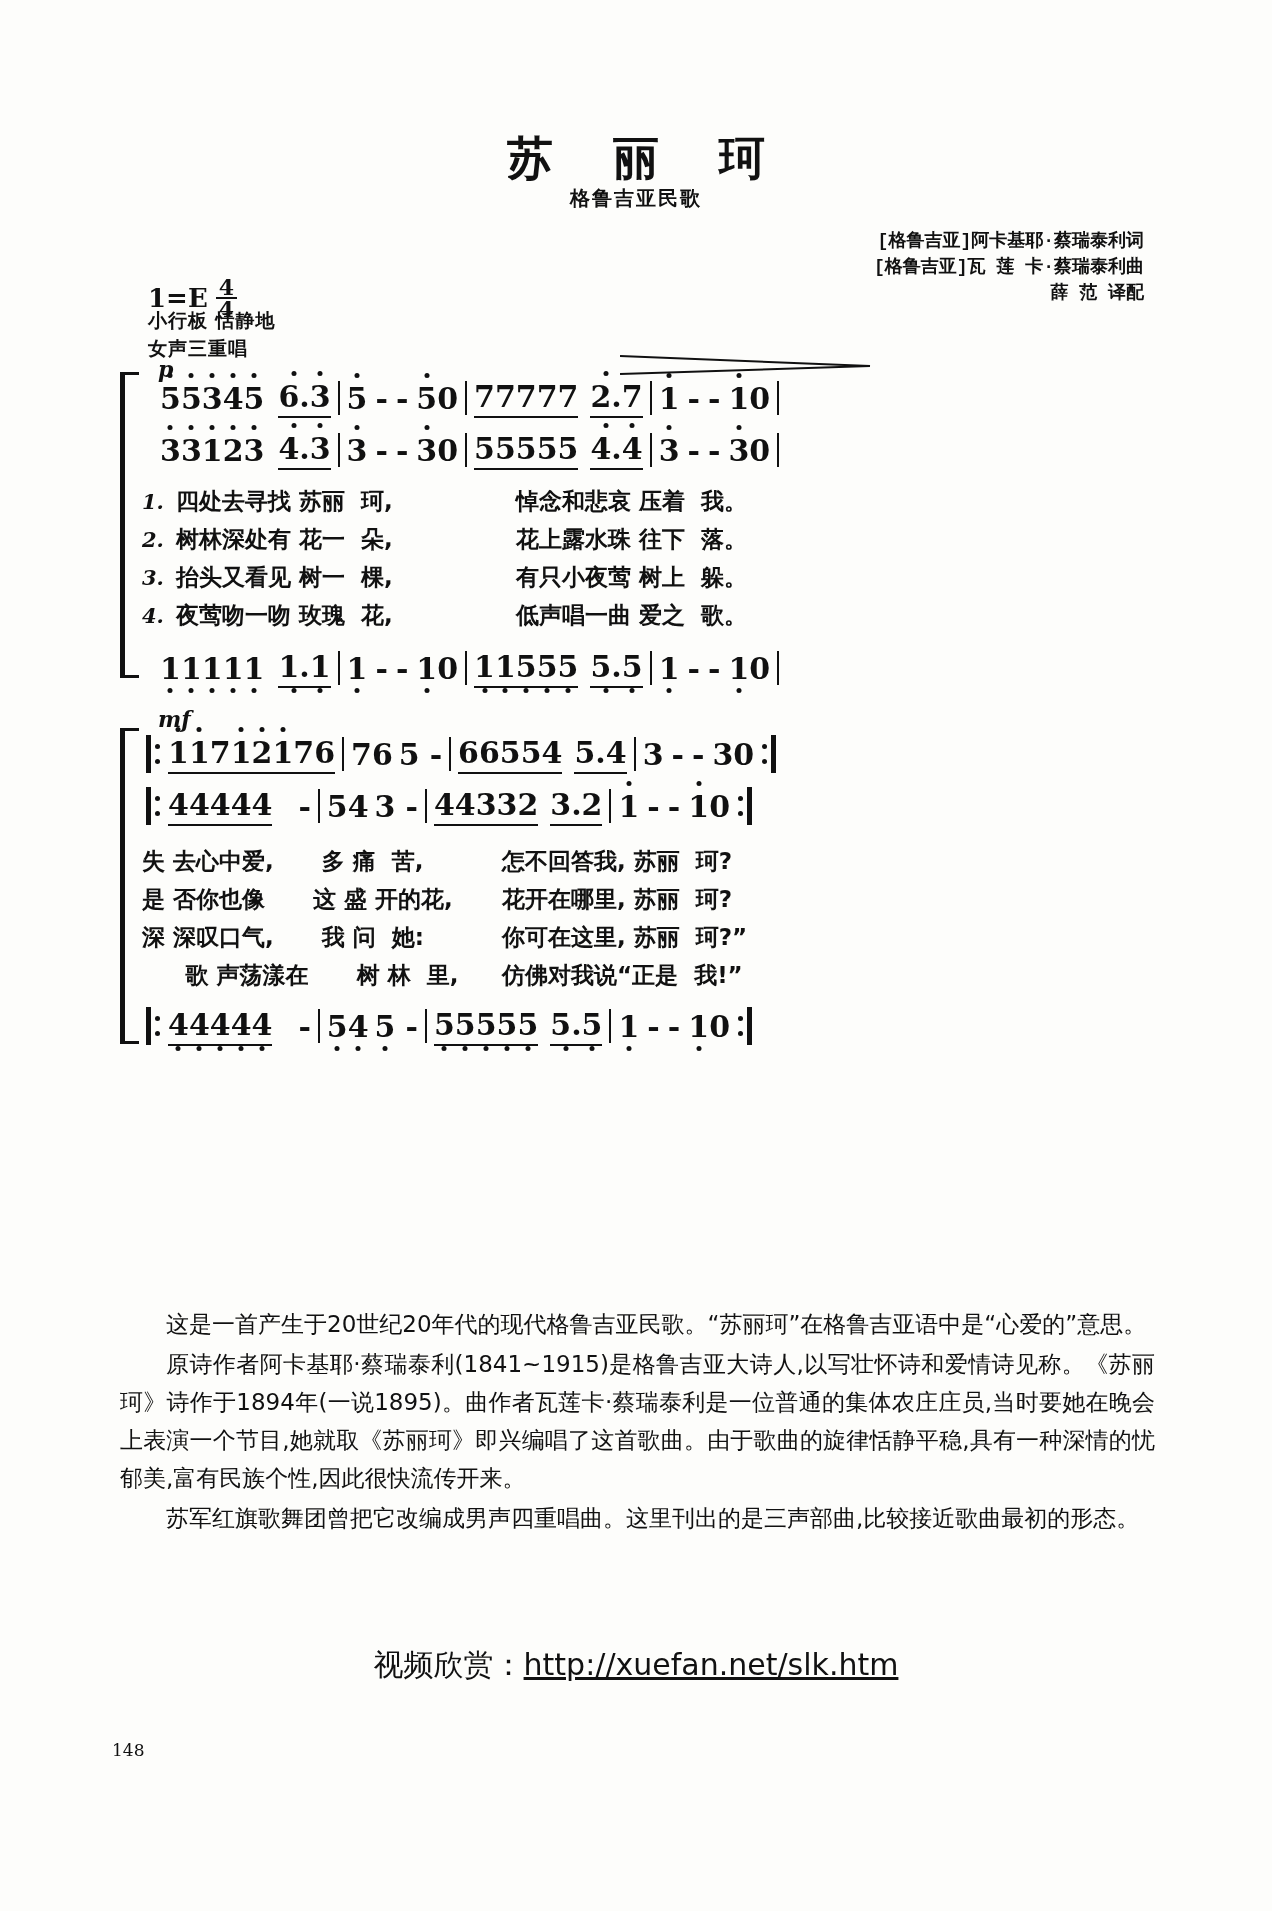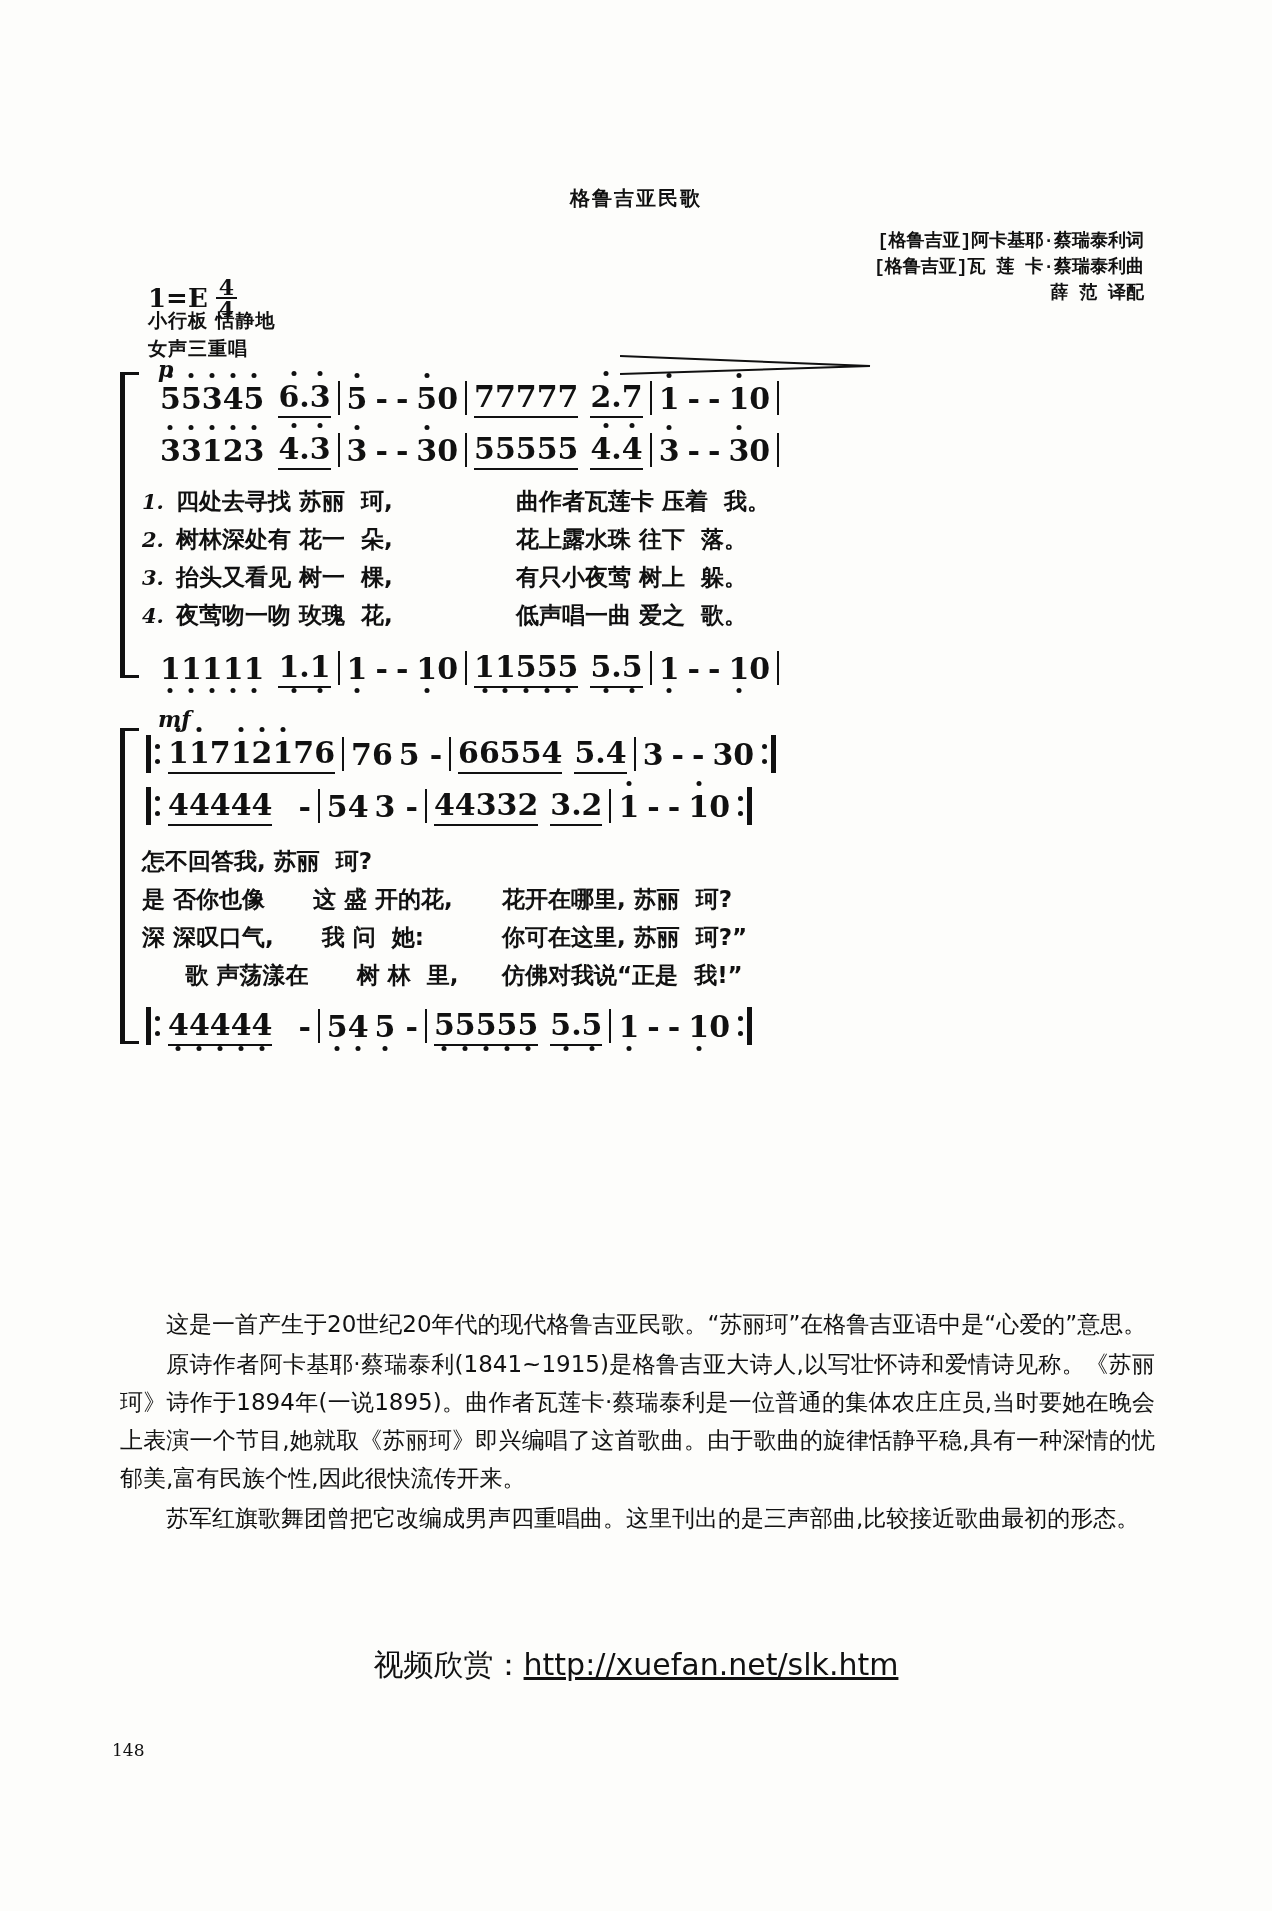--- a/index.html
+++ b/index.html
@@ -252,20 +252,21 @@
   }
 
   
   .wedge { position: absolute; }
 </style>
 </head>
 <body>
 
 <div class="page">
 
+  <div class="title">苏 丽 珂</div>
   <div class="subtitle">格鲁吉亚民歌</div>
 
   <div class="credits">
     <div>[格鲁吉亚]阿卡基耶·蔡瑞泰利词</div>
     <div>[格鲁吉亚]瓦 莲 卡·蔡瑞泰利曲</div>
     <div>薛        范  译配</div>
   </div>
 
   <div class="keysig">
     <span>1=E</span>
@@ -310,21 +311,21 @@
       <span class="cell b1 hi" style="margin-left:12px;">4.</span><span class="cell b1 hi">4</span>
       <span class="bar"></span>
       <span class="cell hi">3</span><span class="dash" style="margin:0 8px;">-</span><span class="dash" style="margin-right:8px;">-</span><span class="cell hi">3</span><span class="cell">0</span>
       <span class="bar"></span>
     </div>
 
     <div class="lyrics" style="position:relative; left:22px; top:6px;">
       <div class="lyric-row">
         <span class="num">1.</span>
         <span class="part-a">四处去寻找 苏丽  珂,</span>
-        <span class="part-b">曲作者瓦莲卡 压着  我。</span>
+        <span class="part-b">悼念和悲哀 压着  我。</span>
       </div>
       <div class="lyric-row">
         <span class="num">2.</span>
         <span class="part-a">树林深处有 花一  朵,</span>
         <span class="part-b">花上露水珠 往下  落。</span>
       </div>
       <div class="lyric-row">
         <span class="num">3.</span>
         <span class="part-a">抬头又看见 树一  棵,</span>
         <span class="part-b">有只小夜莺 树上  躲。</span>
@@ -377,20 +378,21 @@
       <span class="bar"></span>
       <span class="cell b1">4</span><span class="cell b1">4</span><span class="cell b1">3</span><span class="cell b1">3</span><span class="cell b1">2</span>
       <span class="cell b1" style="margin-left:12px;">3.</span><span class="cell b1">2</span>
       <span class="bar"></span>
       <span class="cell hi">1</span><span class="dash" style="margin:0 8px;">-</span><span class="dash" style="margin-right:8px;">-</span><span class="cell hi">1</span><span class="cell">0</span>
       <span class="repeat-close"><span class="dots"><span></span><span></span></span></span>
     </div>
 
     <div class="lyrics" style="position:relative; left:22px; top:10px;">
       <div class="lyric-row">
+        <span class="part-a" style="width:360px;">失 去心中爱,      多 痛  苦,</span>
         <span class="part-b">怎不回答我, 苏丽  珂?</span>
       </div>
       <div class="lyric-row">
         <span class="part-a" style="width:360px;">是 否你也像      这 盛 开的花,</span>
         <span class="part-b">花开在哪里, 苏丽  珂?</span>
       </div>
       <div class="lyric-row">
         <span class="part-a" style="width:360px;">深 深叹口气,      我 问  她:</span>
         <span class="part-b">你可在这里, 苏丽  珂?”</span>
       </div>

